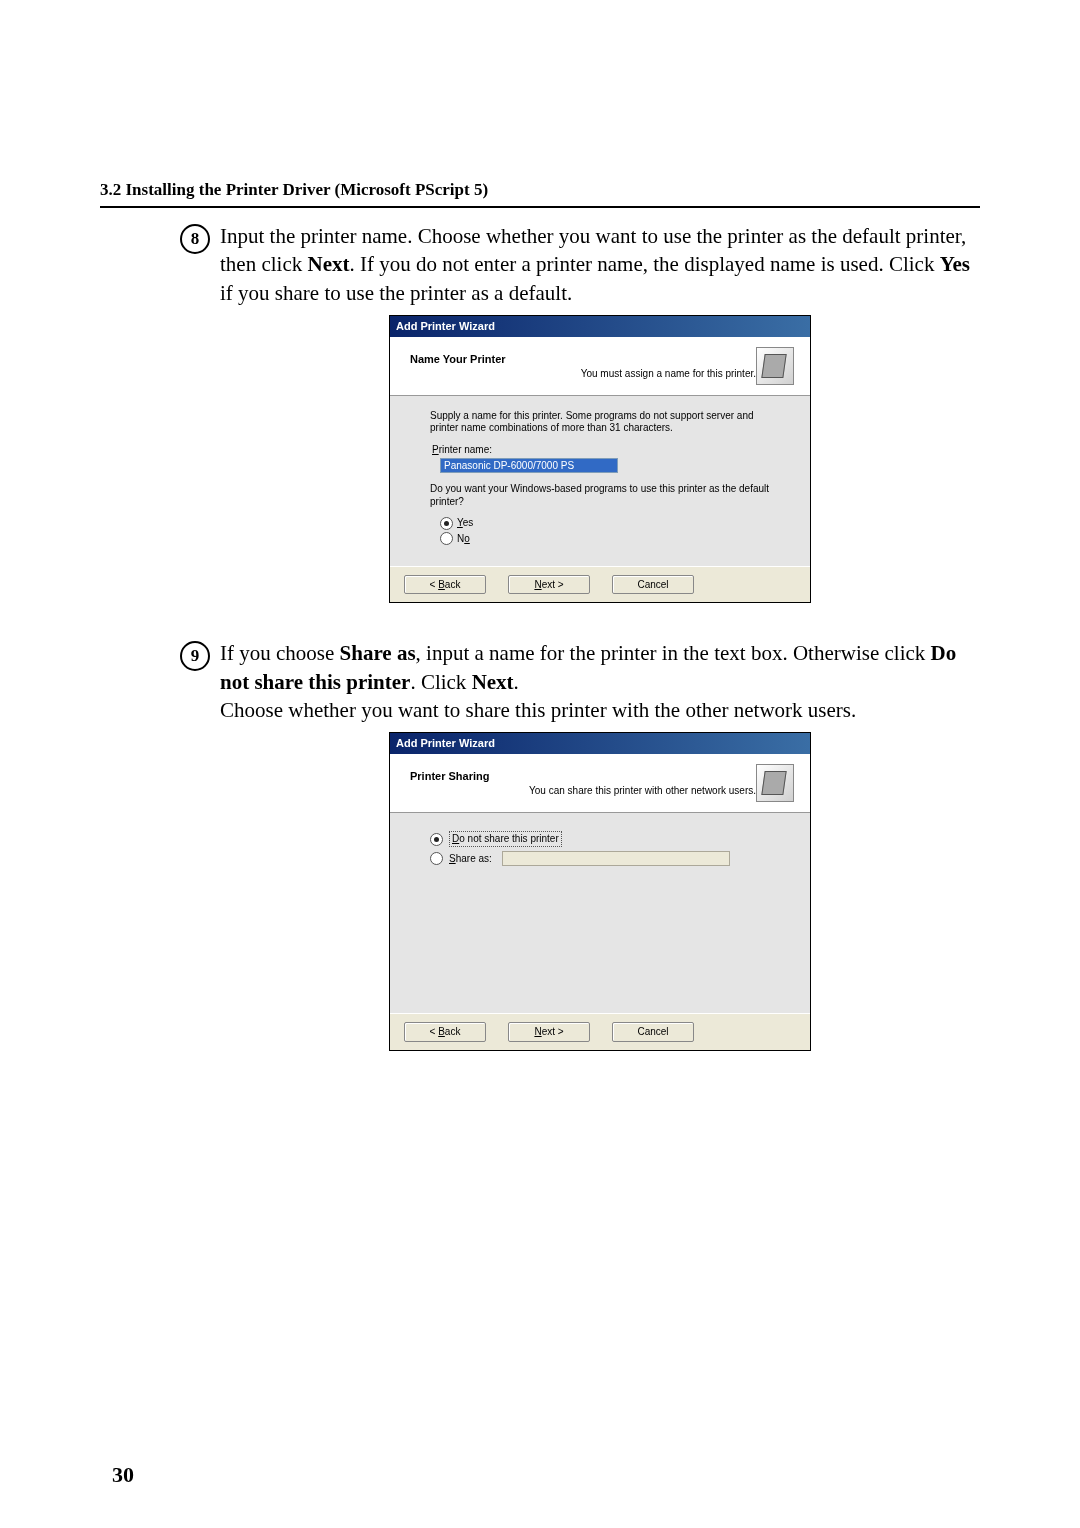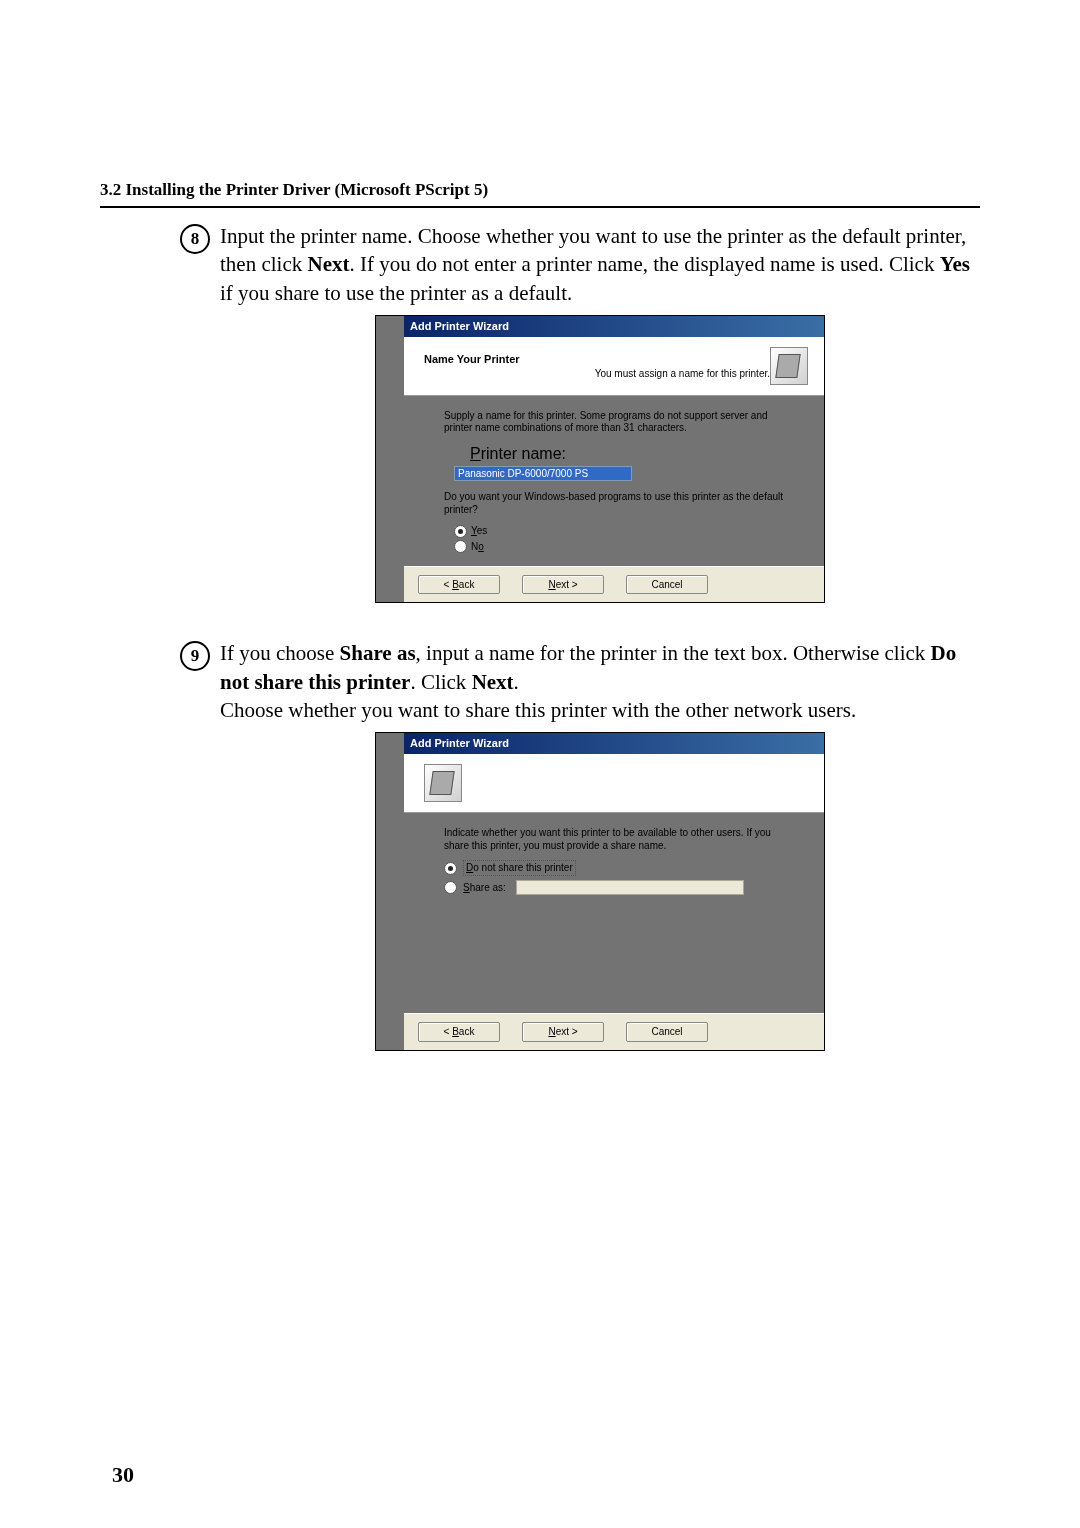--- a/index.html
+++ b/index.html
@@ -51,23 +51,22 @@
     font-size: 21px;
     line-height: 1.35;
   }
   .step-body b { font-weight: bold; }
   .wizard {
     width: 420px;
     margin: 8px auto 18px auto;
     border: 1px solid #000;
     font-family: Tahoma, Arial, sans-serif;
     font-size: 11px;
-    background: #737373;
+    background: #e5e5e5;
     color: #000;
-    padding-left: 28px;
   }
   .wiz-titlebar {
     background: #0a246a;
     background: linear-gradient(to right, #0a246a, #3a6ea5);
     color: #fff;
     padding: 3px 6px;
     font-weight: bold;
     font-size: 11px;
   }
   .wiz-header {
@@ -97,21 +96,21 @@
     background: #aaa;
     border: 1px solid #555;
     transform: skewX(-8deg);
   }
   .wiz-body {
     padding: 14px 40px 8px 40px;
     min-height: 170px;
     box-sizing: border-box;
   }
   .wiz-body p { margin: 0 0 8px 0; font-size: 10px; line-height: 1.25; }
-  .wiz-field-label { font-size: 16px; margin-left: 26px; }
+  .wiz-field-label { font-size: 10px; margin-left: 2px; }
   .wiz-input {
     display: block;
     width: 170px;
     margin: 2px 0 10px 10px;
     padding: 1px 3px;
     font-family: Tahoma, Arial, sans-serif;
     font-size: 10px;
     background: #fff;
     border: 1px solid #7f9db9;
     color: #000;
@@ -227,24 +226,27 @@
     </div>
     <div class="step-body">
       <div>
         <span>If you choose </span><b>Share as</b><span>, input a name for the printer in the text box. Otherwise click </span><b>Do not share this printer</b><span>. Click </span><b>Next</b><span>.</span>
       </div>
       <div>Choose whether you want to share this printer with the other network users.</div>
 
       <div class="wizard">
         <div class="wiz-titlebar">Add Printer Wizard</div>
         <div class="wiz-header">
+          <div class="wiz-header-text">
+            <div class="wiz-header-title">Printer Sharing</div>
+            <div class="wiz-header-sub">You can share this printer with other network users.</div>
+          </div>
           <div class="wiz-header-icon"></div>
         </div>
         <div class="wiz-body share-body">
-          <p>Indicate whether you want this printer to be available to other users. If you share this printer, you must provide a share name.</p>
           <div class="share-row dotted wiz-radio-row" style="margin-left:0;">
             <span class="wiz-radio checked"></span>
             <span class="rlabel"><span class="u">D</span>o not share this printer</span>
           </div>
           <div class="share-row flat">
             <span class="wiz-radio"></span>
             <span><span class="u">S</span>hare as:</span>
             <input class="wiz-input disabled" disabled="" style="margin: 0px 0px 0px 4px;">
           </div>
         </div>

